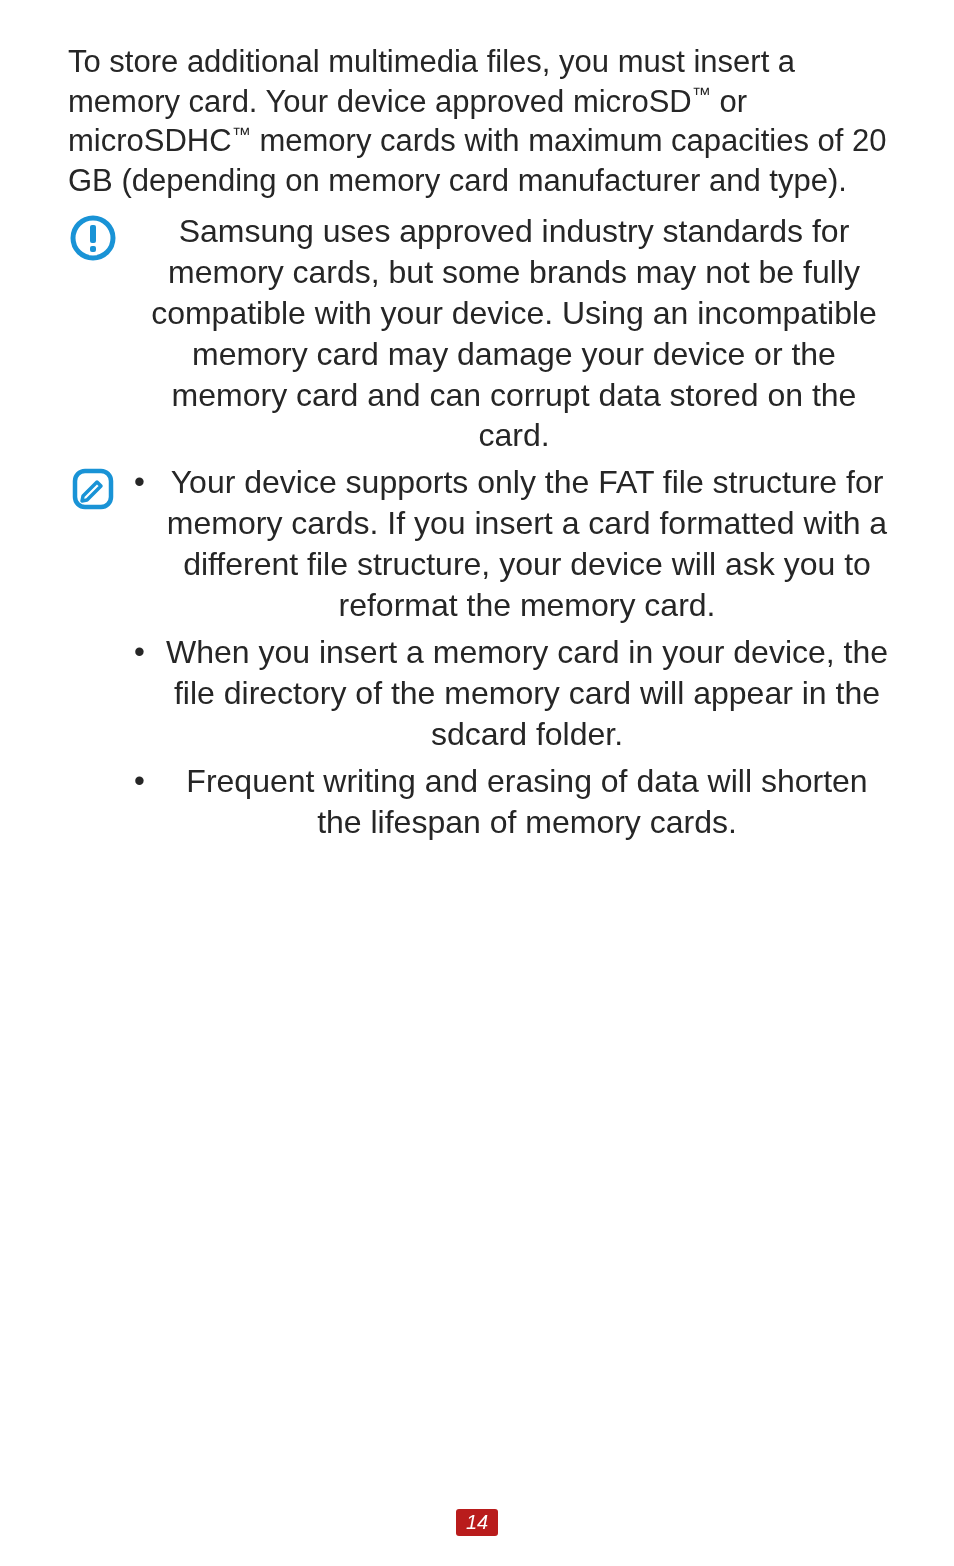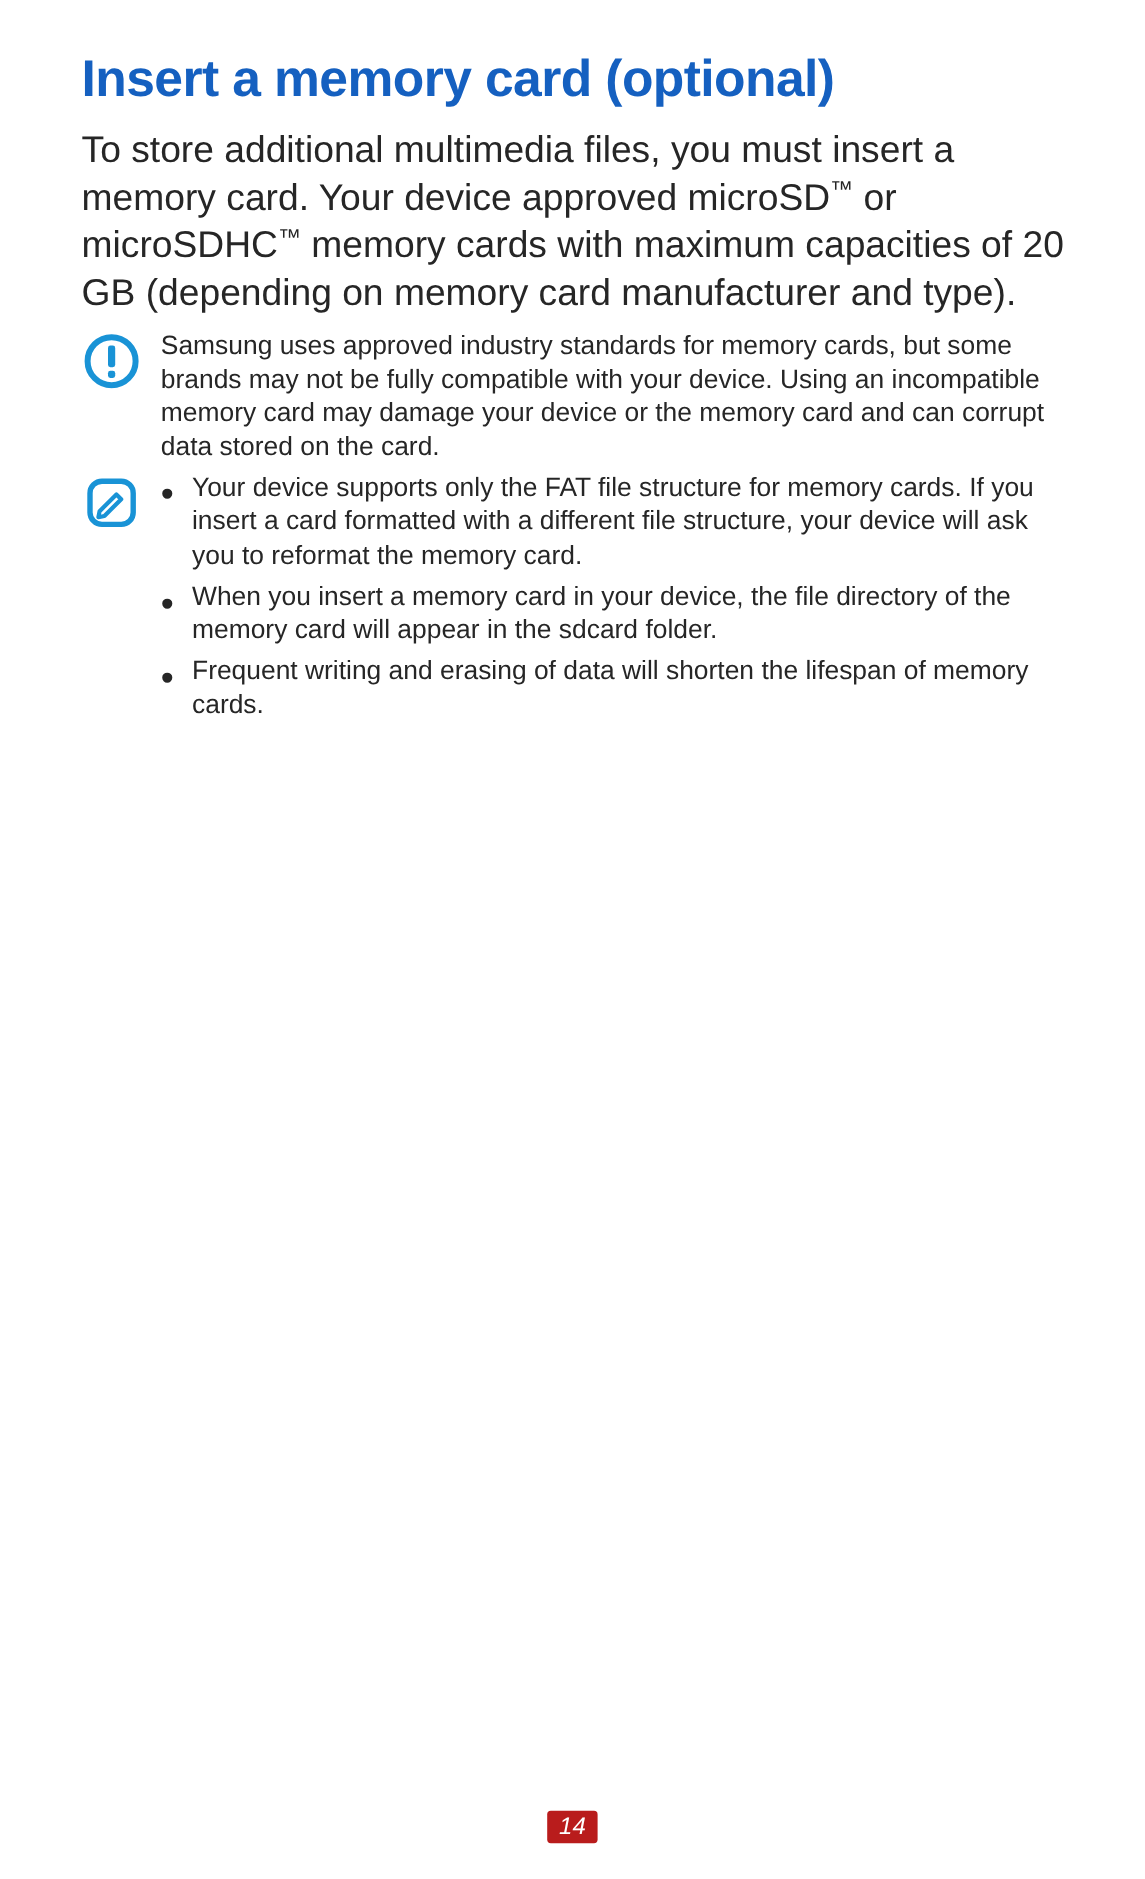--- a/index.html
+++ b/index.html
@@ -32,23 +32,24 @@
   }
   .icon-col {
     flex: 0 0 50px;
     display: flex;
     justify-content: center;
     padding-top: 4px;
   }
   .icon-col svg { display: block; }
   .body-col {
     flex: 1 1 auto;
-    font-size: 22px;
+    font-size: 32px;
     line-height: 1.28;
     color: #262626;
+    text-align: center;
   }
   ul.bullets {
     list-style: none;
   }
   ul.bullets li {
     position: relative;
     padding-left: 26px;
     margin-bottom: 6px;
   }
   ul.bullets li::before {
@@ -82,21 +83,20 @@
     line-height: 1;
     padding: 3px 10px 4px;
     border-radius: 3px;
   }
 </style>
 </head>
 <body>
 
 <div class="page">
 
-  <h1 class="title">Insert a memory card (optional)</h1>
 
   <p class="intro">
     <span>To store additional multimedia files, you must insert a memory card. Your device approved microSD</span><sup class="tm">™</sup><span> or microSDHC</span><sup class="tm">™</sup><span> memory cards with maximum capacities of 20 GB (depending on memory card manufacturer and type).</span>
   </p>
 
   <div class="block">
     <div class="icon-col">
       <span>
         <svg width="46" height="46" viewBox="0 0 46 46">
           <circle cx="23" cy="23" r="20" fill="none" stroke="#1993d6" stroke-width="5"></circle>

